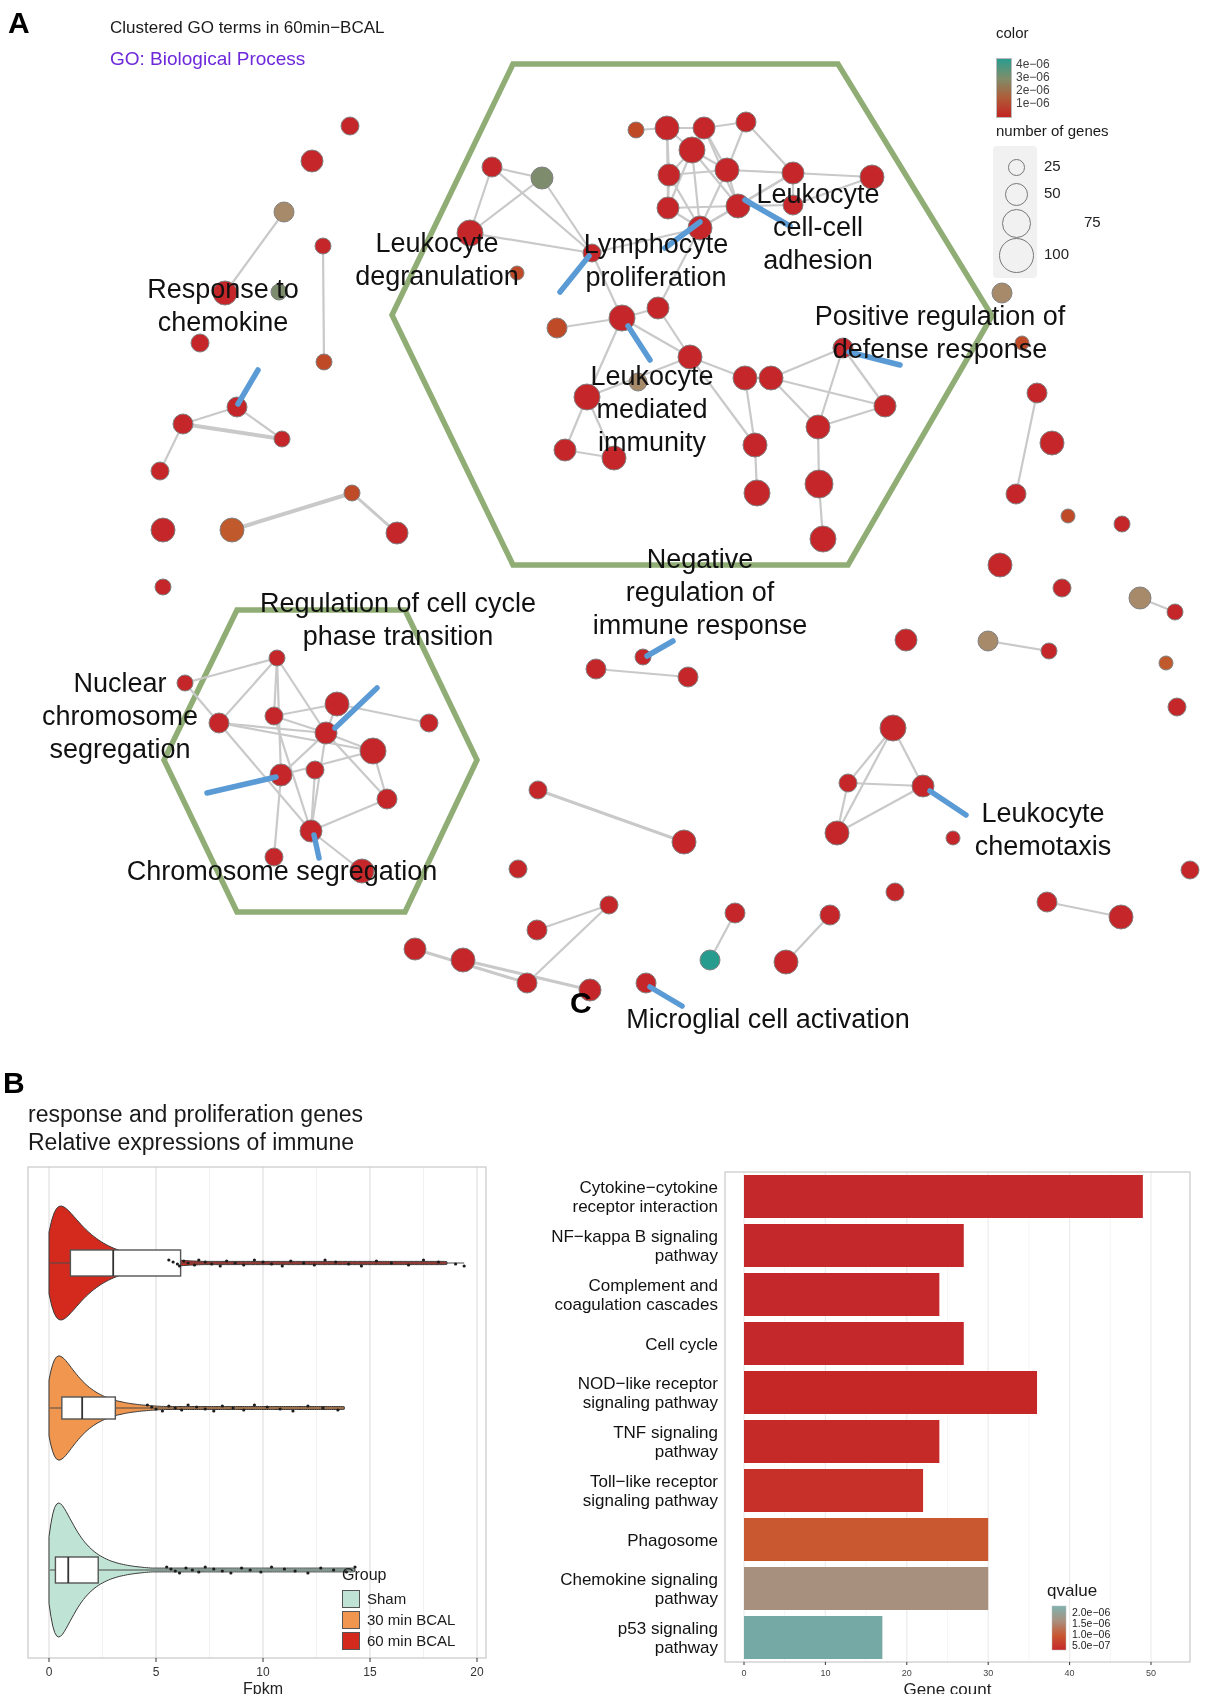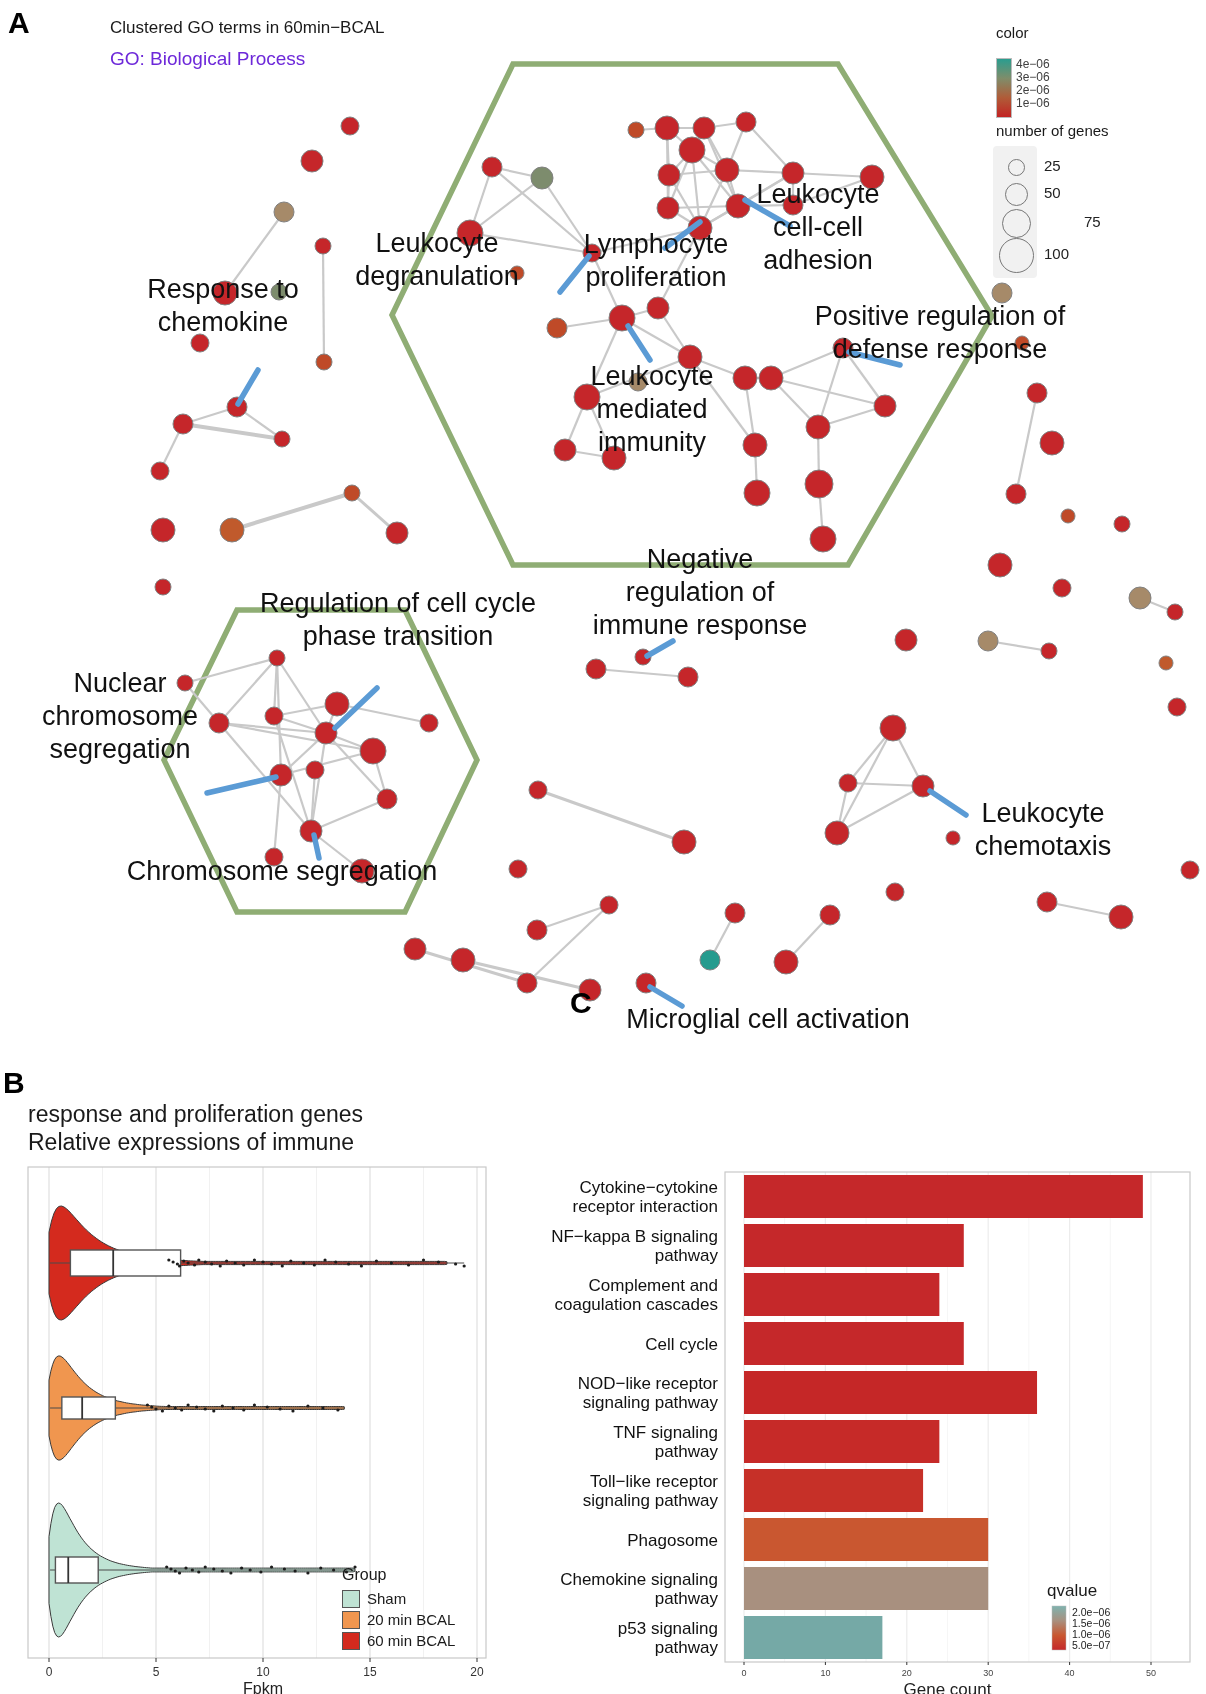--- a/index.html
+++ b/index.html
@@ -419,21 +419,21 @@
       <text x="263" y="600" text-anchor="middle" font-size="16" fill="#222">Fpkm</text>
     </svg>
   <div class="abs" id="legendB" style="left:342px;top:1566px;">
     <div class="blegend-title">Group</div>
   <div class="blegend-row">
         <span class="blegend-swatch" style="background: rgb(191, 227, 212);"></span>
         <span class="blegend-lab">Sham</span>
       </div>
       <div class="blegend-row">
         <span class="blegend-swatch" style="background: rgb(240, 150, 79);"></span>
-        <span class="blegend-lab">20 min BCAL</span>
+        <span class="blegend-lab">30 min BCAL</span>
       </div>
       <div class="blegend-row">
         <span class="blegend-swatch" style="background: rgb(212, 42, 30);"></span>
         <span class="blegend-lab">60 min BCAL</span>
       </div>
     </div>
 
   <div class="abs panel-label" style="left:570px;top:986px;">C</div>
   <svg id="svgC" class="abs" style="left:540px;top:1160px;" width="666" height="534">
       <line x1="244.7" y1="12" x2="244.7" y2="502" stroke="#f6f6f6" stroke-width="1"></line>

